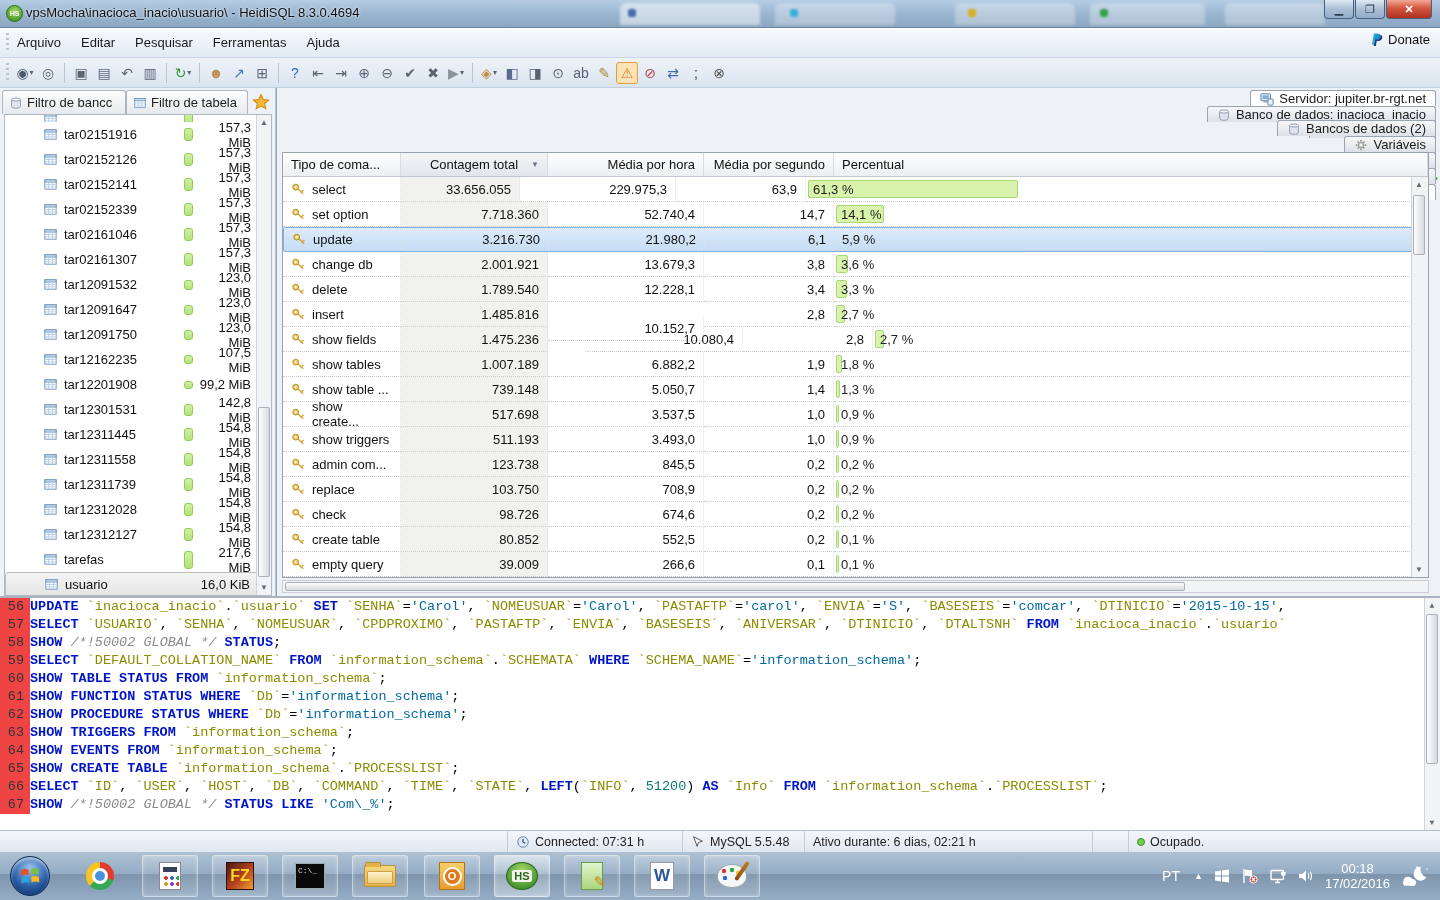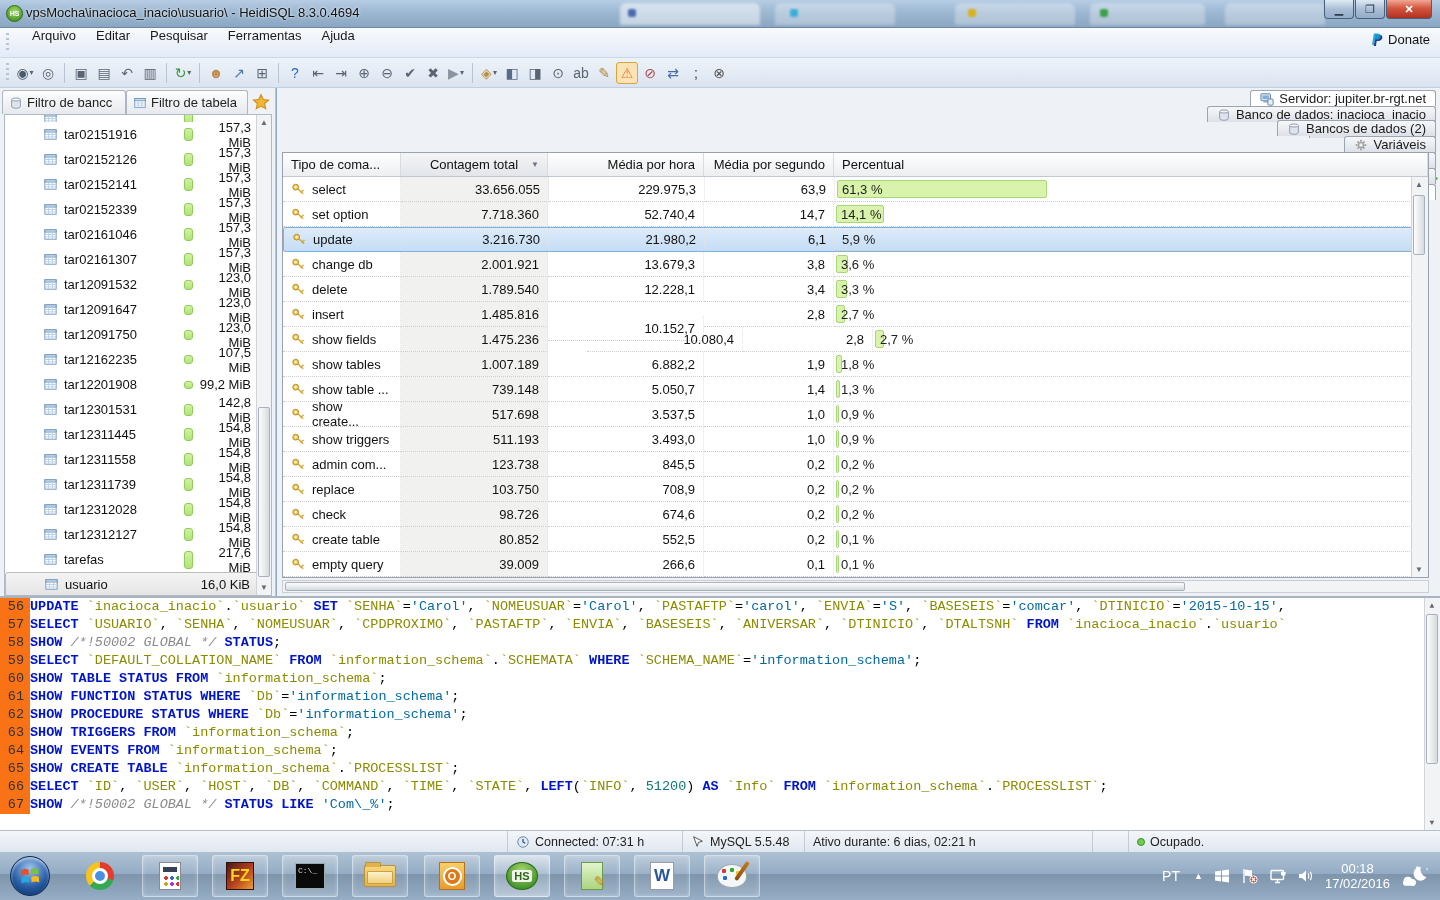--- a/index.html
+++ b/index.html
@@ -18,21 +18,21 @@
     background:rgba(255,255,255,.35);filter:blur(1.5px);}
   .bg-dot{position:absolute;top:9px;width:8px;height:8px;border-radius:2px;filter:blur(1px);}
   .winbtns{position:absolute;right:8px;top:0;display:flex;}
   .winbtn{width:30px;height:19px;border:1px solid #4a607a;border-top:none;border-radius:0 0 4px 4px;
     background:linear-gradient(#dfe9f3,#aabfd4 50%,#93accc);color:#2a3a4a;font-size:11px;
     display:flex;align-items:center;justify-content:center;margin-left:1px;}
   .winbtn.close{width:46px;background:linear-gradient(#f0a896,#d4573f 45%,#b03020);color:#fff;font-weight:bold;}
 
   
   .menubar{left:0;top:28px;width:1440px;height:30px;background:linear-gradient(#f8fafd,#e2ebf6);
-    border-bottom:1px solid #cdd8e6;display:flex;align-items:flex-start;padding-left:22px;}
+    border-bottom:1px solid #cdd8e6;display:flex;align-items:center;padding-left:7px;}
   .grip{position:absolute;left:6px;top:5px;bottom:5px;width:3px;
     background:repeating-linear-gradient(#b8c4d2 0 2px,transparent 2px 5px);}
   .menu-item{padding:4px 10px;color:#1a1a1a;}
   .donate{position:absolute;right:10px;top:4px;display:flex;align-items:center;gap:4px;color:#111;}
   .toolbar{left:0;top:58px;width:1440px;height:30px;background:linear-gradient(#eef3f9,#dae4f0);
     border-bottom:1px solid #c2cfde;display:flex;align-items:center;padding-left:14px;gap:1px;}
   .tbtn{min-width:22px;height:22px;display:flex;align-items:center;justify-content:center;
     color:#5a6472;font-size:14px;border-radius:3px;}
   .tbtn.sel{background:#fbe3b8;border:1px solid #e0a23a;}
   .tsep{width:1px;height:20px;background:#b8c4d2;margin:0 4px;}
@@ -85,21 +85,21 @@
   .pcttext{position:relative;padding-left:7px;color:#222;}
   .gv-scroll{position:absolute;right:0;top:24px;bottom:0;width:17px;background:#f2f3f5;border-left:1px solid #d0d4da;}
   .gh-scroll{position:absolute;left:5px;top:492px;width:1147px;height:13px;background:#f2f3f5;border:1px solid #c8ced6;}
   .gh-thumb{position:absolute;left:2px;top:1px;height:9px;width:900px;border-radius:2px;
     background:linear-gradient(#fdfdfd,#d6dade);border:1px solid #a8b0ba;}
 
   
   .sqlpanel{left:0;top:596px;width:1440px;height:234px;background:#fff;border-top:2px solid #aab4c0;
     font-family:"Liberation Mono",monospace;font-size:13.5px;overflow:hidden;}
   .sline{display:flex;height:18px;line-height:18px;white-space:pre;}
-  .lnum{width:30px;flex:0 0 30px;text-align:right;padding-right:6px;color:#333;background:#f97316;}
+  .lnum{width:30px;flex:0 0 30px;text-align:right;padding-right:6px;color:#333;background:#ef4444;}
   .k{color:#0014c8;font-weight:bold;}
   .i{color:#8b8b00;}
   .s{color:#0369a1;}
   .c{color:#8a8a8a;font-style:italic;}
   .n{color:#0f7878;}
   .p{color:#000;}
   .sql-scroll{position:absolute;right:0;top:0;bottom:0;width:16px;background:#f2f3f5;border-left:1px solid #d0d4da;}
 
   
   .statusbar{left:0;top:830px;width:1440px;height:22px;background:linear-gradient(#f4f7fb,#e0e7f0);
@@ -632,21 +632,21 @@
           <span class="gc" style="width: 118px;">
             <span class="ic">
               <svg viewBox="0 0 16 16">
                 <circle cx="5" cy="5.5" r="3.1" fill="#f2c957" stroke="#b28a28"></circle>
                 <circle cx="5" cy="5.5" r="1.2" fill="#fff8e0"></circle>
                 <path d="M7.5 7.5l5.5 5m-1.2-2.6l1.6-1.4m-3.2 2.9l1.5-1.4" stroke="#d4a433" stroke-width="1.5" fill="none"></path>
               </svg>
             </span>
             <span>select</span>
           </span>
-          <span class="gc num shade" style="width: 148px;">33.656.055</span>
+          <span class="gc num shade" style="width: 119px;">33.656.055</span>
           <span class="gc num" style="width: 156px;">229.975,3</span>
           <span class="gc num" style="width: 130px;">63,9</span>
           <span class="pctcell">
             <span class="pctbar" style="width: 210px;"></span>
             <span class="pcttext">61,3 %</span>
           </span>
         </div>
         <div class="grow">
           <span class="gc" style="width: 118px;">
             <span class="ic">

